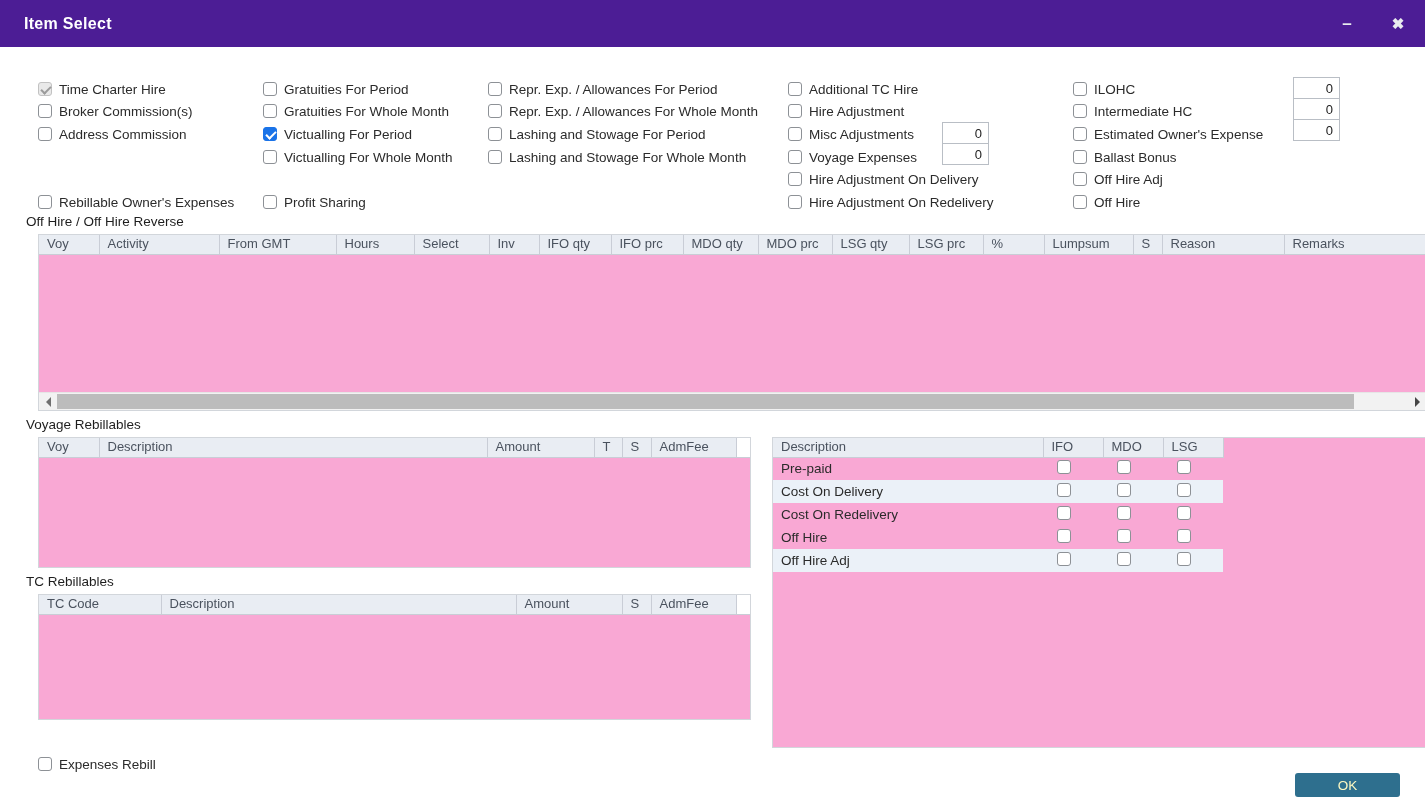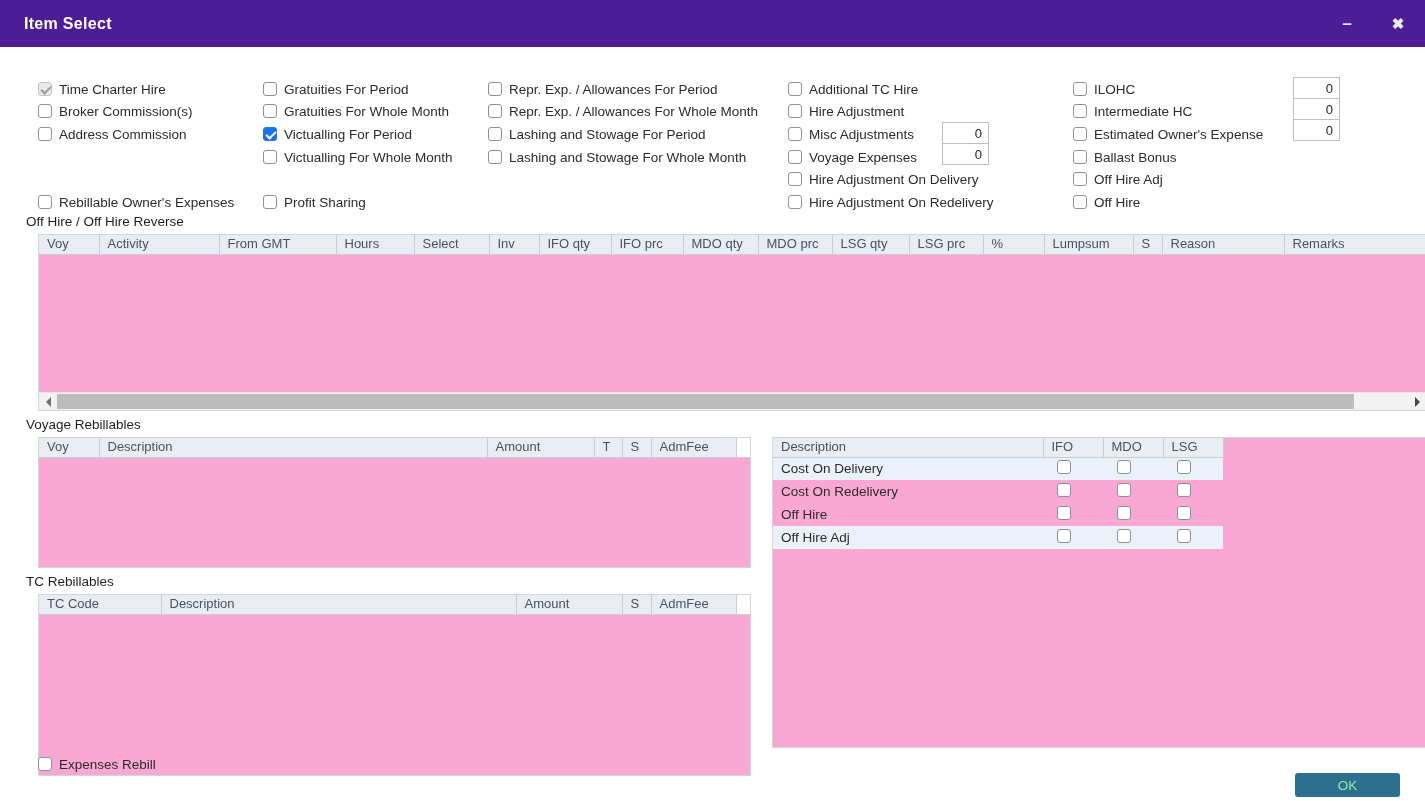--- a/index.html
+++ b/index.html
@@ -40,21 +40,21 @@
   
   .hscroll{position:absolute;left:0;right:0;bottom:0;height:17px;background:#f2f2f2;
      border-top:1px solid #e6e6e6;display:flex;align-items:center;}
   .scroll-btn{width:18px;height:17px;flex:none;display:flex;align-items:center;justify-content:center;background:#f2f2f2;cursor:pointer;}
   .tri-left{width:0;height:0;border:5px solid transparent;border-right-color:#707070;margin-left:-5px;}
   .tri-right{width:0;height:0;border:5px solid transparent;border-left-color:#454545;margin-right:-5px;}
   .scroll-track{flex:1;height:17px;position:relative;}
   .scroll-thumb{position:absolute;left:0;top:1px;height:15px;width:96%;background:#bcbcbc;cursor:grab;}
   
   .ok-btn{position:absolute;left:1295px;top:773px;width:105px;height:24px;background:#2e6f8e;
-     color:#86efac;border:none;border-radius:3px;font-size:13.5px;font-family:"Liberation Sans",sans-serif;cursor:pointer;}
+     color:#fef9c3;border:none;border-radius:3px;font-size:13.5px;font-family:"Liberation Sans",sans-serif;cursor:pointer;}
 </style>
 </head>
 <body>
 
 <div class="titlebar">
   <span class="title">Item Select</span>
   <span class="win-btn min">–</span>
   <span class="win-btn close">✖</span>
 </div>
 
@@ -248,21 +248,21 @@
         <th>S</th>
         <th>AdmFee</th>
         <th class="spacer"></th>
       </tr>
     </thead>
   </table>
 </div>
 
 <div class="sec-label" style="left:26px;top:574px">TC Rebillables</div>
 
-<div class="tbl" style="left:18px;top:594px;width:713px;height:182px">
+<div class="tbl" style="left:18px;top:594px;width:713px;height:126px">
   <table>
     <colgroup>
       <col style="width:122px">
         <col style="width:355px">
         <col style="width:106px">
       <col style="width:29px">
         <col style="width:85px">
         <col>
     </colgroup>
     <thead>
@@ -288,20 +288,26 @@
       </colgroup>
     <thead>
       <tr>
         <th>Description</th>
         <th>IFO</th>
         <th>MDO</th>
         <th>LSG</th>
       </tr>
     </thead>
     <tbody>
+      <tr>
+        <td>Pre-paid</td>
+        <td class="cbcell"><input type="checkbox" class="cb" style=""></td>
+        <td class="cbcell"><input type="checkbox" class="cb" style=""></td>
+        <td class="cbcell"><input type="checkbox" class="cb" style=""></td>
+      </tr>
       <tr class="alt">
         <td>Cost On Delivery</td>
         <td class="cbcell"><input type="checkbox" class="cb" style=""></td>
         <td class="cbcell"><input type="checkbox" class="cb" style=""></td>
         <td class="cbcell"><input type="checkbox" class="cb" style=""></td>
       </tr>
       <tr>
         <td>Cost On Redelivery</td>
         <td class="cbcell"><input type="checkbox" class="cb" style=""></td>
         <td class="cbcell"><input type="checkbox" class="cb" style=""></td>

